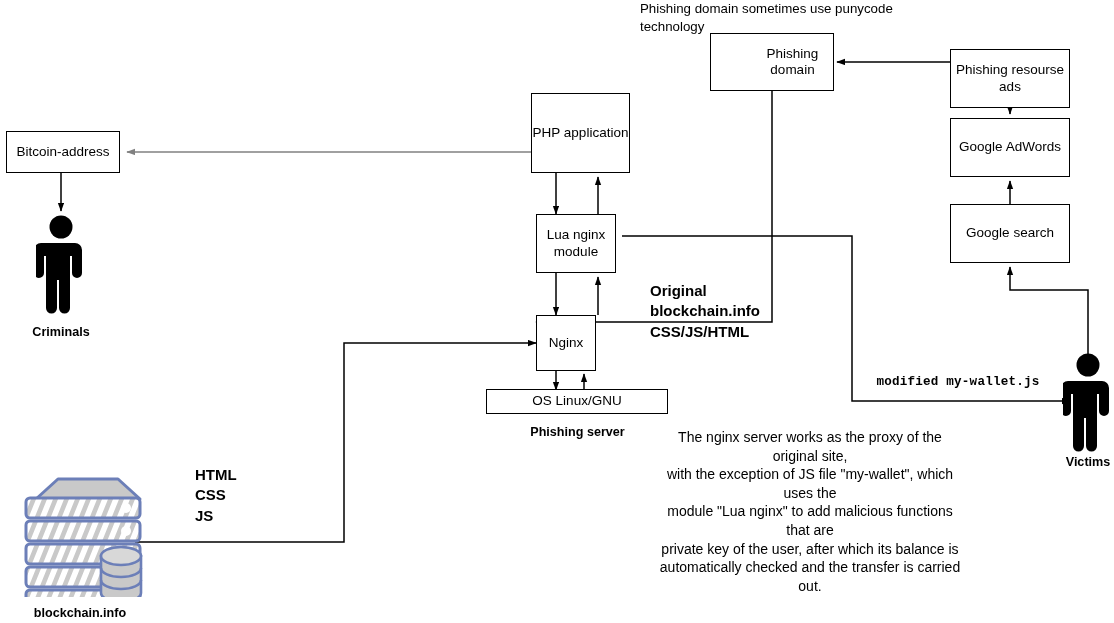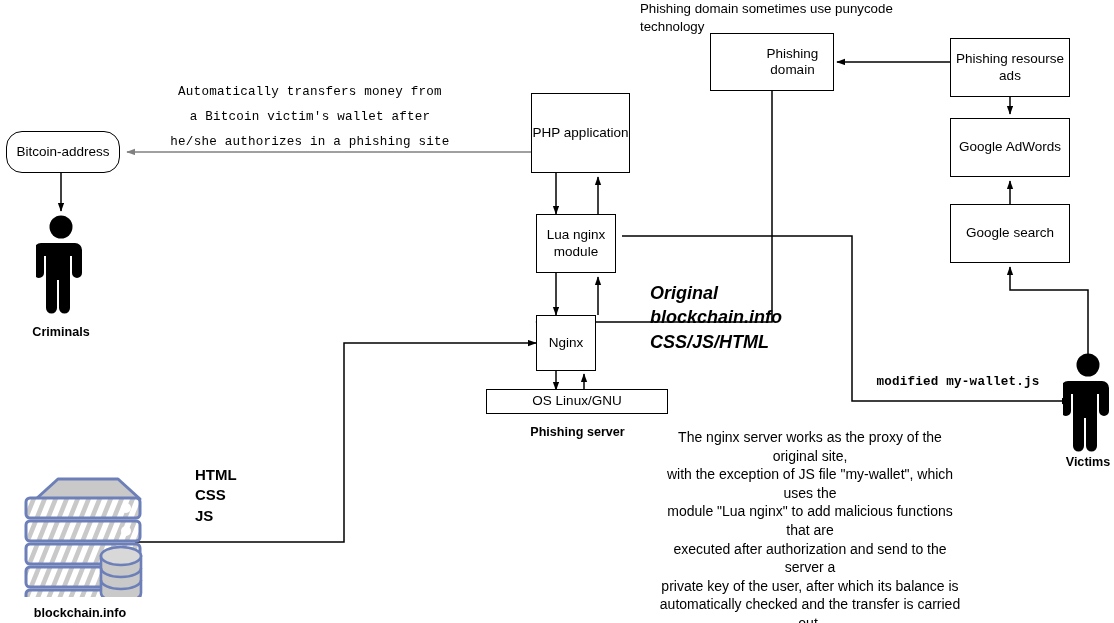--- a/index.html
+++ b/index.html
@@ -58,21 +58,21 @@
       <path d="M1088,360 L1088,290 L1010,290 L1010,267" marker-end="url(#ah)"></path>
 
       <path d="M1010,204 L1010,181" marker-end="url(#ah)"></path>
 
       <path d="M1010,92 L1010,114" marker-end="url(#ah)"></path>
 
       <path d="M950,62 L837,62" marker-end="url(#ah)"></path>
     </g>
   </svg>
 
-  <div class="node" style="left:6px;top:131px;width:114px;height:42px;border-radius:16px;">
+  <div class="node" style="left:6px;top:131px;width:114px;height:42px;">
     <span>Bitcoin-address</span>
   </div>
 
   <div class="node" style="left:531px;top:93px;width:99px;height:80px;">
     <span>PHP application</span>
   </div>
 
   <div class="node" style="left:536px;top:214px;width:80px;height:59px;flex-direction:column;">
     <span>Lua nginx</span>
     <span>module</span>
@@ -83,21 +83,21 @@
   </div>
 
   <div class="node" style="left:486px;top:389px;width:182px;height:25px;">
     <span>OS Linux/GNU</span>
   </div>
 
   <div class="node" style="left:710px;top:33px;width:124px;height:58px;padding-left:41px;">
     <span>Phishing domain</span>
   </div>
 
-  <div class="node" style="left:950px;top:38px;width:120px;height:59px;flex-direction:column;">
+  <div class="node" style="left:950px;top:49px;width:120px;height:59px;flex-direction:column;">
     <span>Phishing resourse</span>
     <span>ads</span>
   </div>
 
   <div class="node" style="left:950px;top:118px;width:120px;height:59px;">
     <span>Google AdWords</span>
   </div>
 
   <div class="node" style="left:950px;top:204px;width:120px;height:59px;">
     <span>Google search</span>
@@ -145,44 +145,38 @@
       <path d="M87,108 a20,9 0 0 0 40,0" fill="none"></path>
     </g>
   </svg>
   <div class="cap" style="left:10px;top:606px;width:140px;">blockchain.info</div>
 
   <div class="lbl" style="left:640px;top:0px;width:270px;">
     <div>Phishing domain sometimes use punycode</div>
     <div>technology</div>
   </div>
 
-  <div class="mono" style="position:absolute;left:160px;top:80px;width:300px;">
-    <div>Automatically transfers money from</div>
-    <div>a Bitcoin victim's wallet after</div>
-    <div>he/she authorizes in a phishing site</div>
-  </div>
 
-  <div class="lbl bold" style="left:650px;top:281px;width:170px;font-size:18px;font-style:italic;">
+  <div class="lbl bold" style="left:650px;top:281px;width:170px;font-size:15px;">
     <div>Original</div>
     <div>blockchain.info</div>
     <div>CSS/JS/HTML</div>
   </div>
 
   <div class="mono bold" style="position:absolute;left:858px;top:374px;width:200px;">modified my-wallet.js</div>
 
   <div class="lbl bold" style="left:195px;top:465px;width:90px;font-size:15px;">
     <div>HTML</div>
     <div>CSS</div>
     <div>JS</div>
   </div>
 
   <div class="cap" style="left:490px;top:425px;width:175px;">Phishing server</div>
 
   <div class="para" style="left:655px;top:428px;width:310px;">
     <div>The nginx server works as the proxy of the original site,</div>
     <div>with the exception of JS file "my-wallet", which uses the</div>
     <div>module "Lua nginx" to add malicious functions that are</div>
-    <div>executed after authorization and send to the server a</div>
     <div>private key of the user, after which its balance is</div>
     <div>automatically checked and the transfer is carried out.</div>
   </div>
 
 </div>
 
 </body></html>

